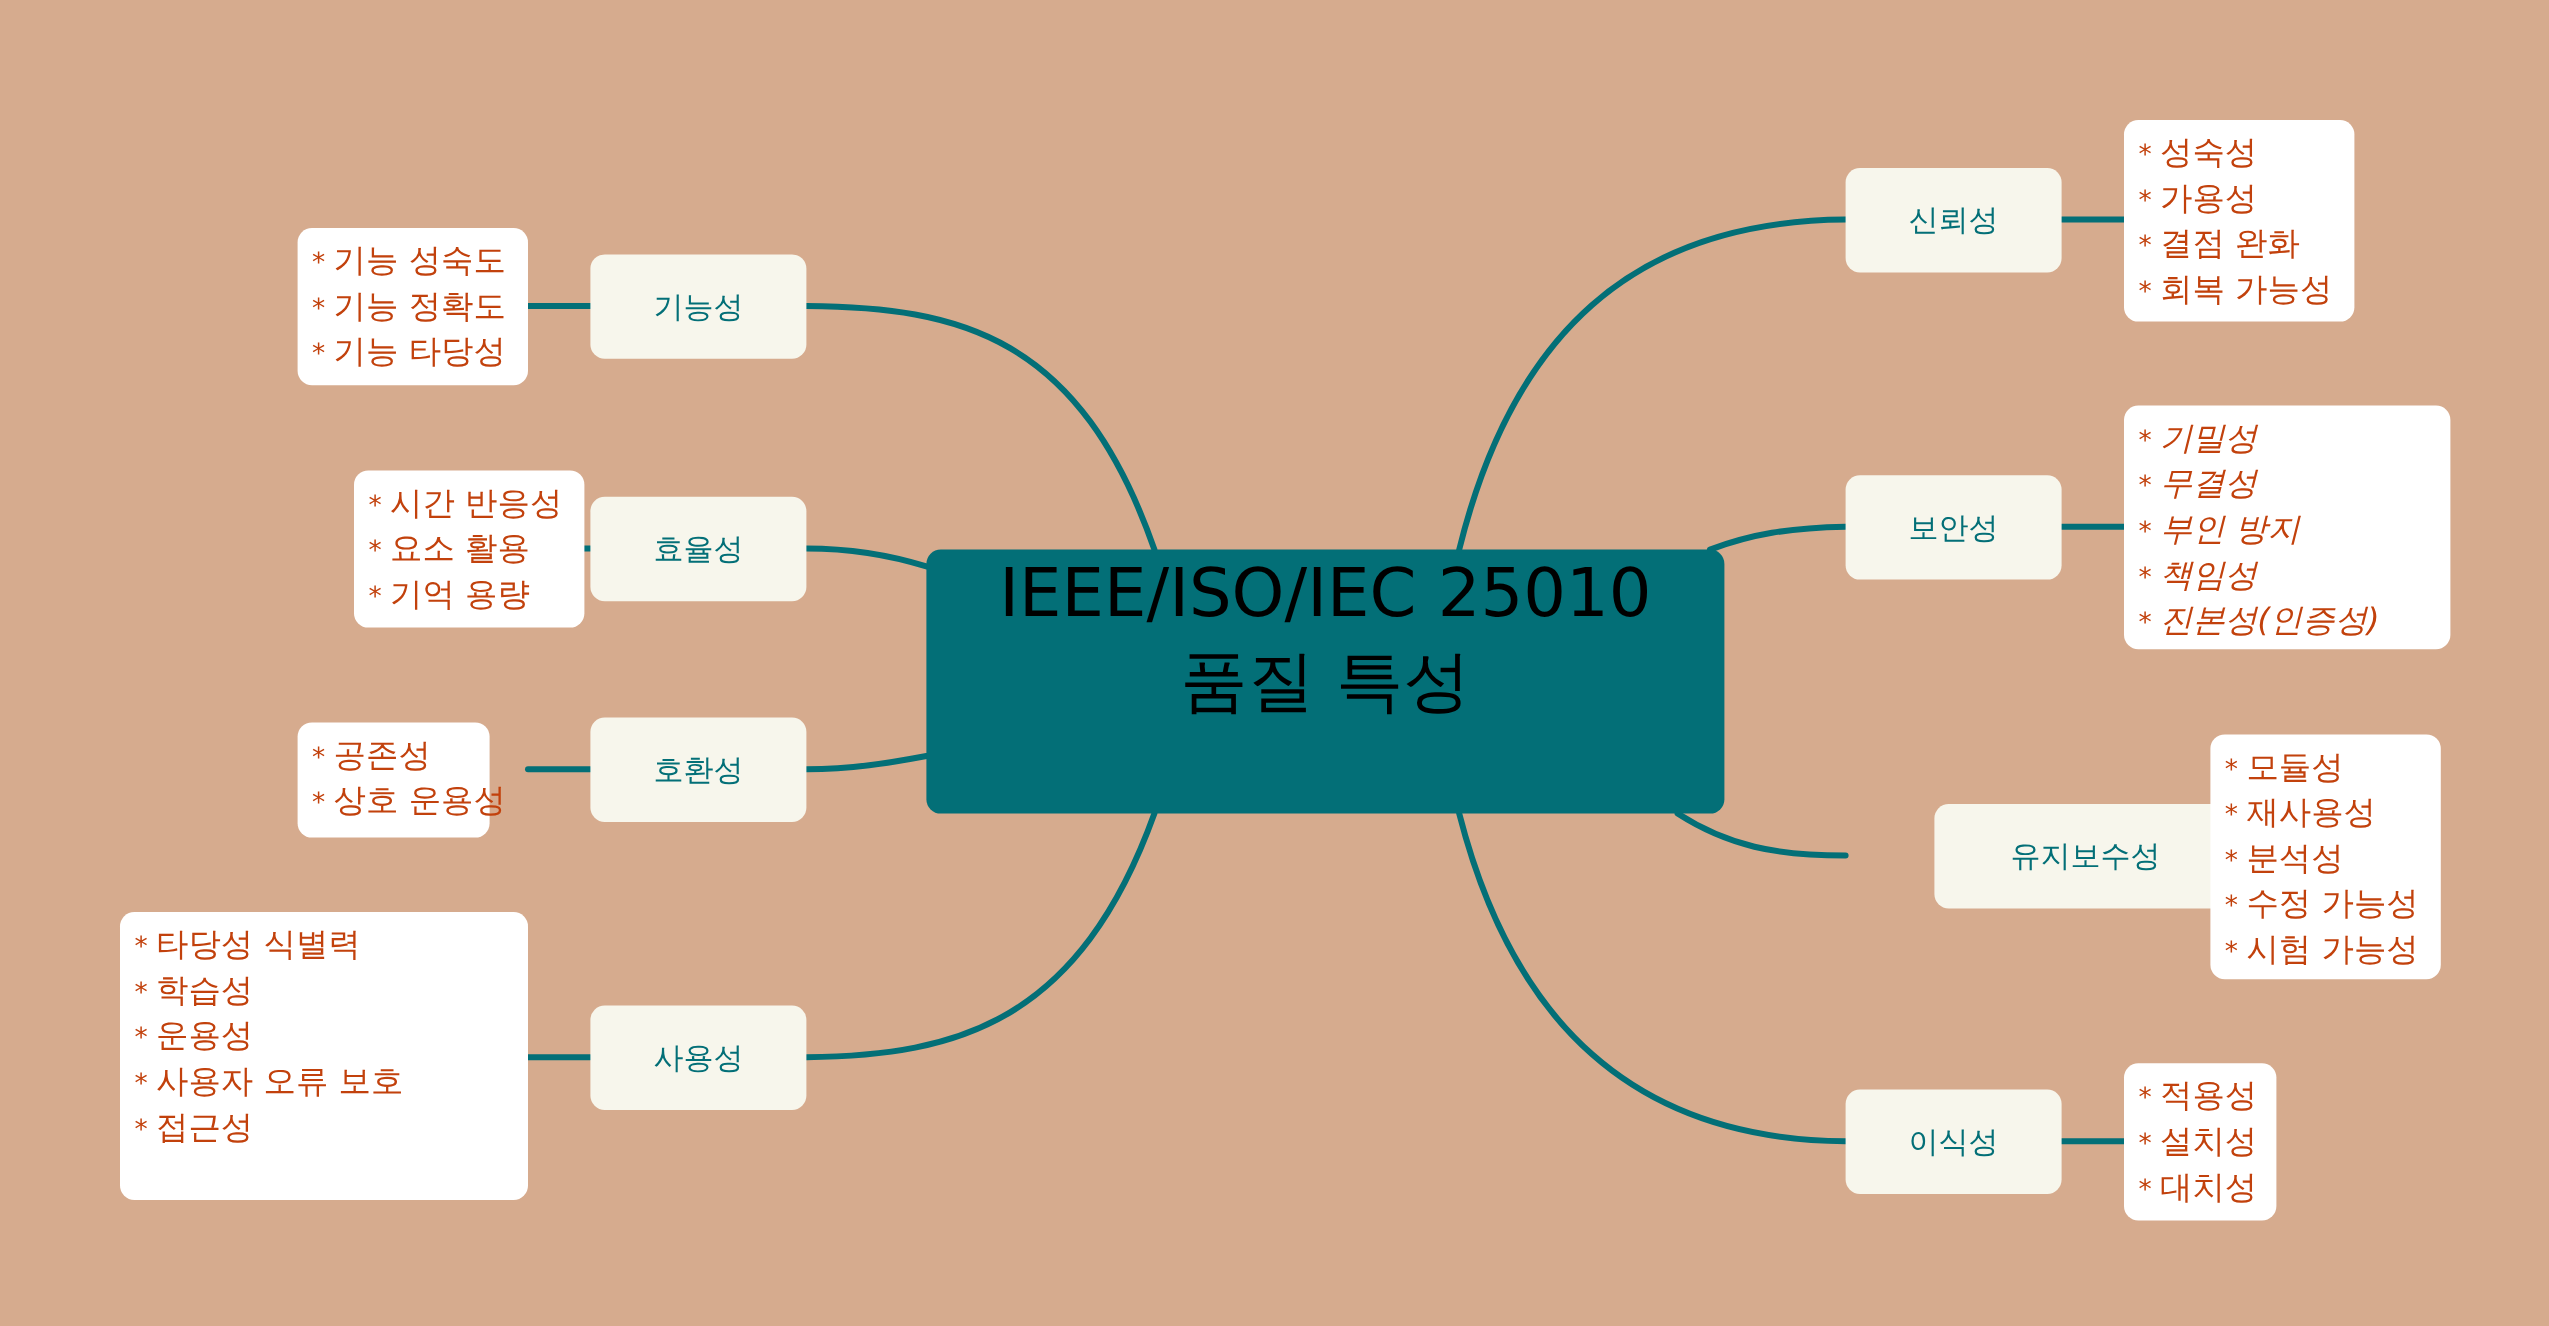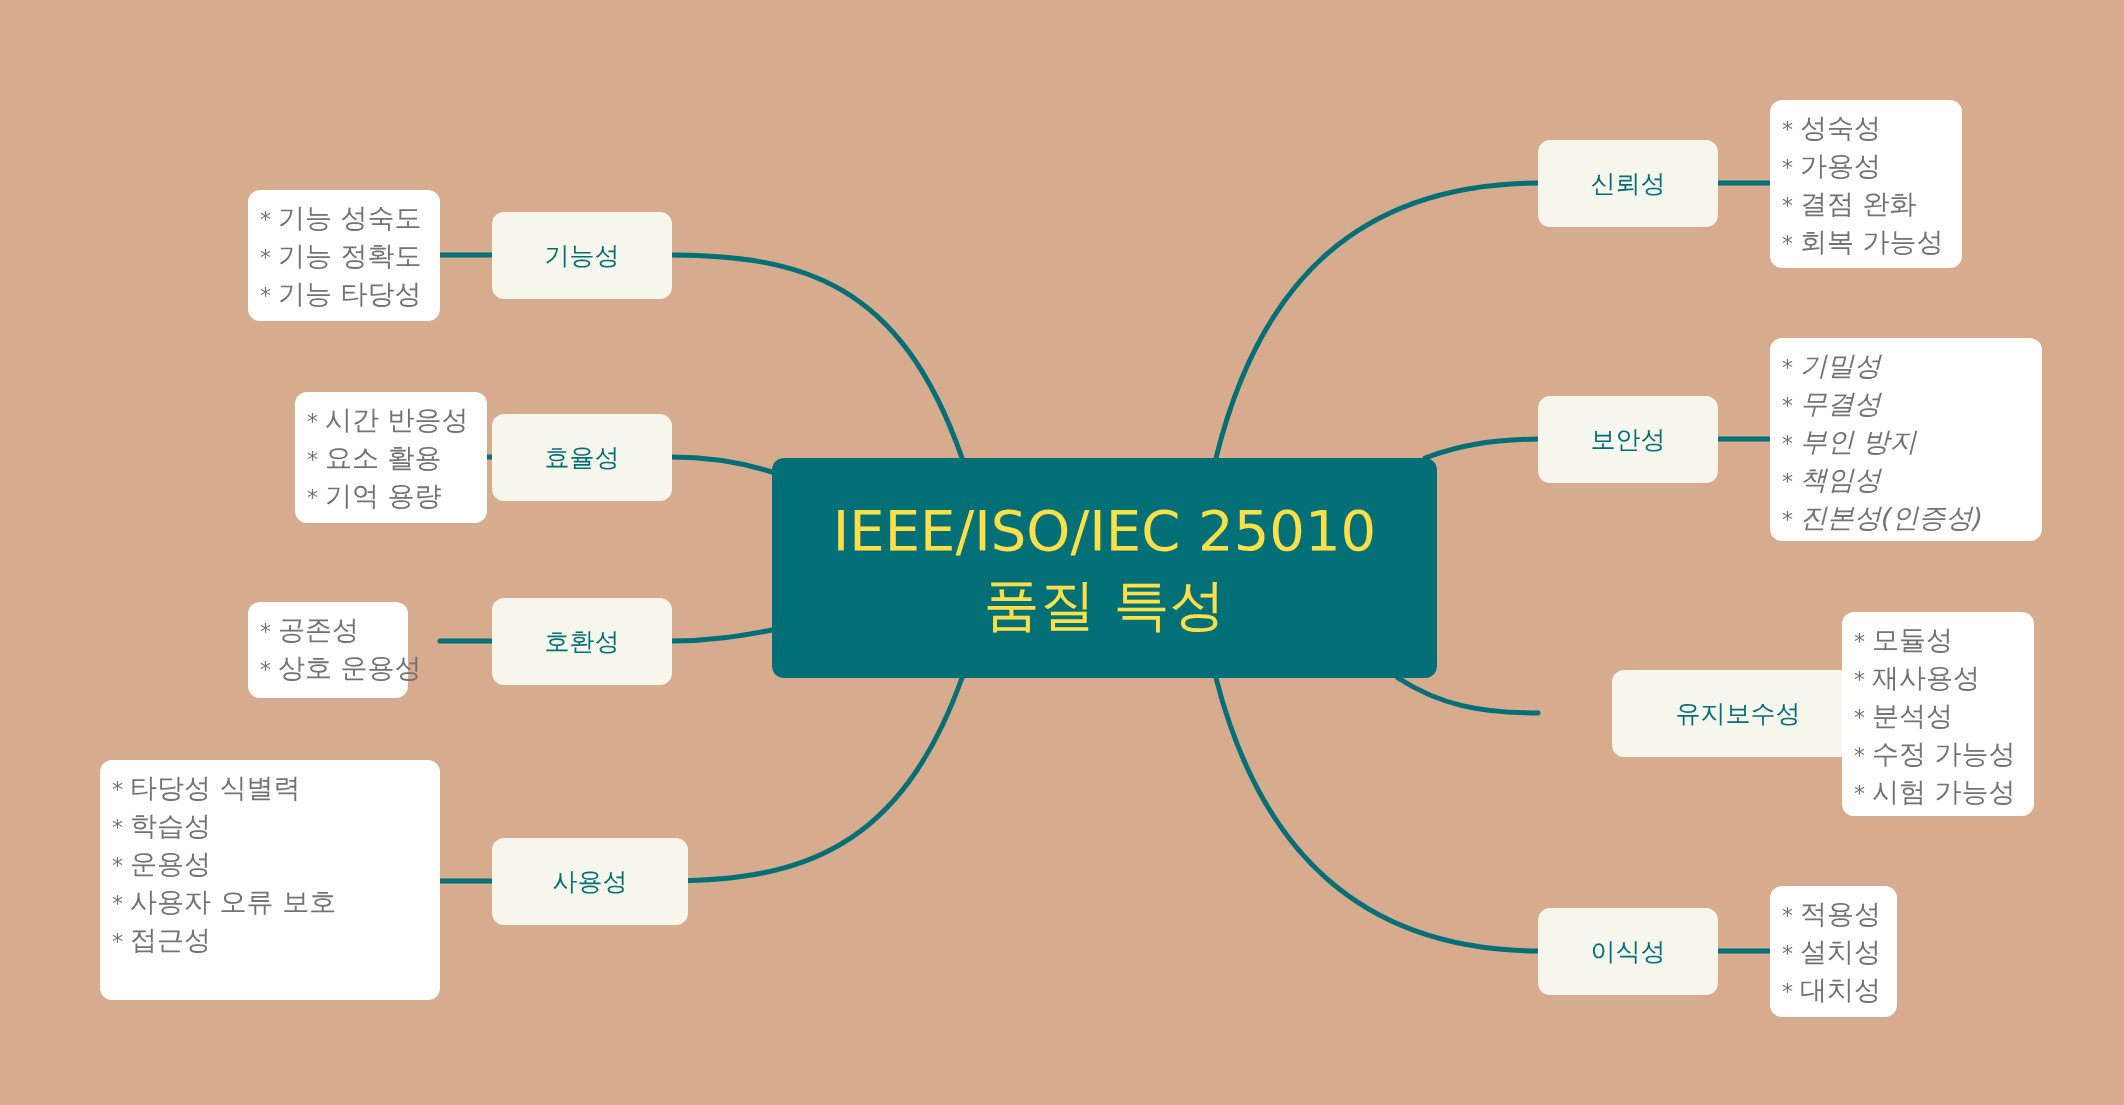--- a/index.html
+++ b/index.html
@@ -5,31 +5,31 @@
   html, body { margin: 0; padding: 0; }
   body {
     width: 2124px; height: 1105px; position: relative; overflow: hidden;
     background: #D6AB8E;
     font-family: "DejaVu Sans", "Liberation Sans", sans-serif;
   }
   #links { position: absolute; left: 0; top: 0; width: 2124px; height: 1105px; }
   #links path, #links line { fill: none; stroke: #036F77; stroke-width: 5; stroke-linecap: round; }
   .center {
     position: absolute; left: 772px; top: 458px; width: 665px; height: 220px;
-    background: #036F77; border-radius: 12px; color: #fde047;
-    display: flex; flex-direction: column; align-items: center; justify-content: center;
+    background: #036F77; border-radius: 12px; color: #000000;
+    display: flex; flex-direction: column; align-items: center; 
     font-size: 56px; line-height: 74px; text-align: center;
   }
   .branch {
     position: absolute; height: 87px; background: #F7F6EC; border-radius: 12px;
     color: #036F77; font-size: 25px;
     display: flex; align-items: center; justify-content: center;
   }
   .detail {
-    position: absolute; background: #FFFFFF; border-radius: 12px; color: #737373;
+    position: absolute; background: #FFFFFF; border-radius: 12px; color: #c2410c;
     font-size: 27px; line-height: 36px; padding: 10px 12px; box-sizing: border-box;
   }
   .detail ul { list-style: none; margin: 0; padding: 0; white-space: nowrap; }
   .detail li::before { content: "* "; font-size: 22px; }
 </style>
 </head>
 <body>
 
 <svg id="links" viewBox="0 0 2124 1105">
 
@@ -83,21 +83,21 @@
 <div class="branch" style="left:492px; top:598px; width:180px;">
   <span>호환성</span>
 </div>
 <div class="detail" style="left:248px; top:602px; width:160px; height:96px;">
   <ul>
     <li>공존성</li>
     <li>상호 운용성</li>
   </ul>
 </div>
 
-<div class="branch" style="left:492px; top:838px; width:196px;">
+<div class="branch" style="left:492px; top:838px; width:180px;">
   <span>사용성</span>
 </div>
 <div class="detail" style="left:100px; top:760px; width:340px; height:240px;">
   <ul>
     <li>타당성 식별력</li>
     <li>학습성</li>
     <li>운용성</li>
     <li>사용자 오류 보호</li>
     <li>접근성</li>
   </ul>

